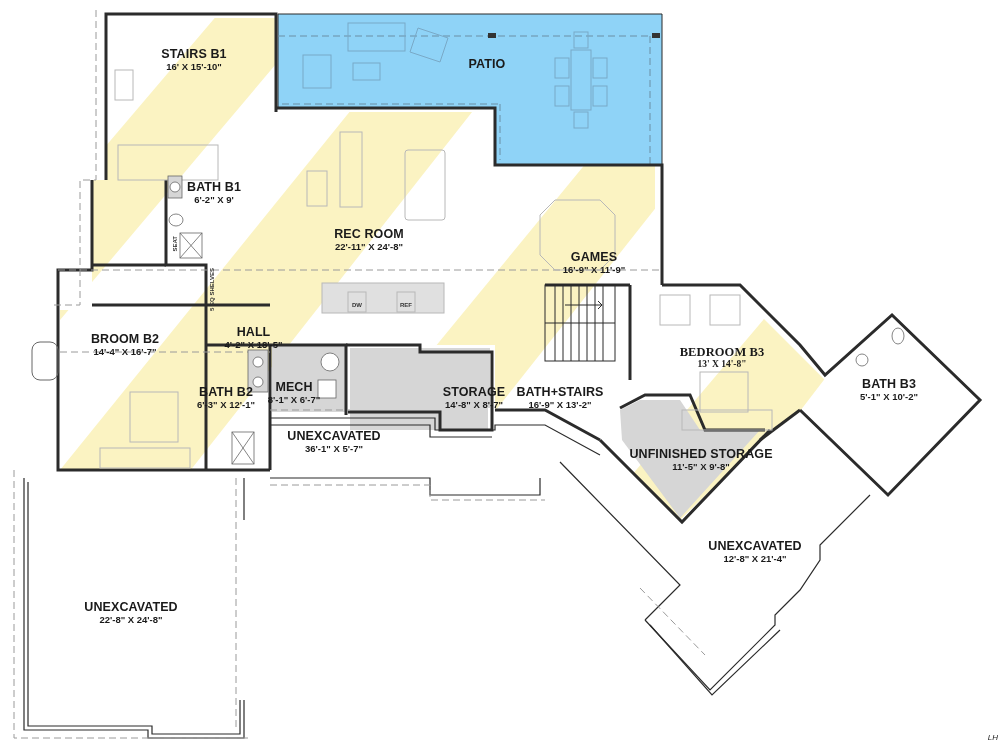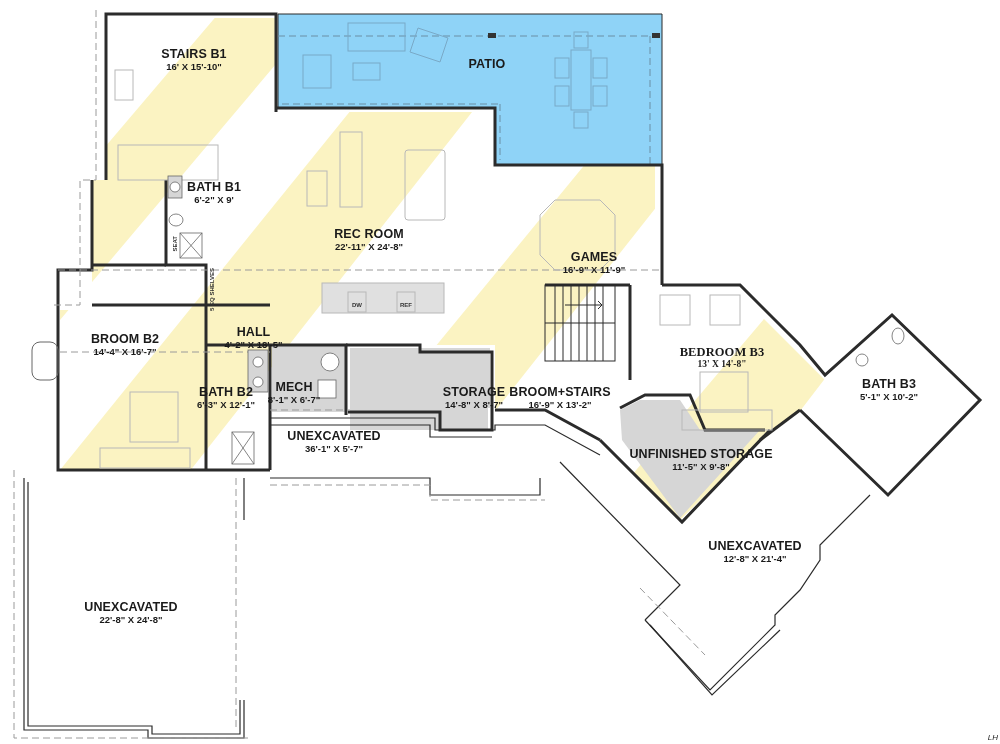--- a/index.html
+++ b/index.html
@@ -191,21 +191,21 @@
 </div>
 <div class="room-label" style="left:294px; top:381px;">
   <span class="room-name">MECH</span>
   <span class="room-dim">8'-1" X 6'-7"</span>
 </div>
 <div class="room-label" style="left:474px; top:386px;">
   <span class="room-name">STORAGE</span>
   <span class="room-dim">14'-8" X 8'-7"</span>
 </div>
 <div class="room-label" style="left:560px; top:386px;">
-  <span class="room-name">BROOM+STAIRS</span>
+  <span class="room-name">BATH+STAIRS</span>
   <span class="room-dim">16'-9" X 13'-2"</span>
 </div>
 <div class="room-label" style="left:722px; top:346px;font-family:Liberation Serif, serif;">
   <span class="room-name">BEDROOM B3</span>
   <span class="room-dim">13' X 14'-8"</span>
 </div>
 <div class="room-label" style="left:889px; top:378px;">
   <span class="room-name">BATH B3</span>
   <span class="room-dim">5'-1" X 10'-2"</span>
 </div>

